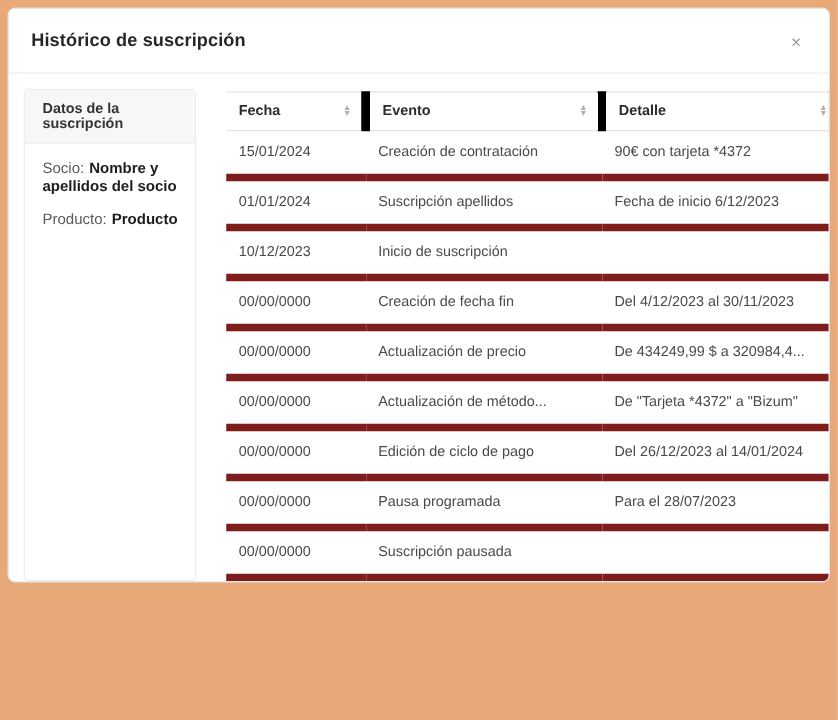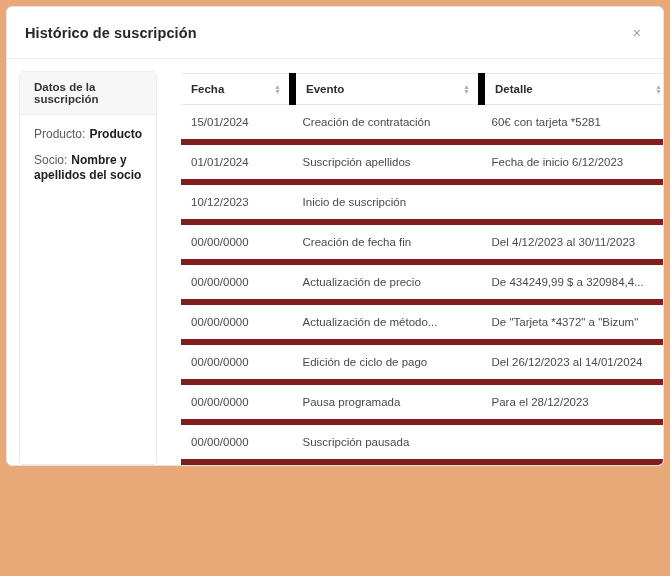--- a/index.html
+++ b/index.html
@@ -146,24 +146,24 @@
       <span class="modal-title">Histórico de suscripción</span>
       <button class="close-btn">×</button>
     </div>
 
     <div class="modal-body">
 
       <div class="info-card">
         <div class="info-card-header">Datos de la suscripción</div>
         <div class="info-card-body">
           <div class="info-row">
-            <span class="label">Producto:</span><span class="value">Producto</span>
+            <span class="label">Socio:</span><span class="value">Nombre  y apellidos del socio</span>
           </div>
           <div class="info-row">
-            <span class="label">Socio:</span><span class="value">Nombre  y apellidos del socio</span>
+            <span class="label">Producto:</span><span class="value">Producto</span>
           </div>
         </div>
       </div>
 
       <table class="history">
         <thead>
           <tr>
             <th class="col-fecha col-sep">
               <span>Fecha</span>
               <span class="sort-icon">
@@ -187,21 +187,21 @@
                   <span>▲</span>
                   <span>▼</span>
                 </span>
             </th>
           </tr>
         </thead>
         <tbody>
           <tr>
             <td>15/01/2024</td>
             <td>Creación de contratación</td>
-            <td>60€ con tarjeta *5281</td>
+            <td>90€ con tarjeta *4372</td>
             <td>Socio</td>
           </tr>
           <tr>
             <td>01/01/2024</td>
             <td>Suscripción apellidos</td>
             <td>Fecha de inicio 6/12/2023</td>
             <td>Socio</td>
           </tr>
           <tr>
             <td>10/12/2023</td>
@@ -229,21 +229,21 @@
           </tr>
           <tr>
             <td>00/00/0000</td>
             <td>Edición de ciclo de pago</td>
             <td>Del 26/12/2023 al 14/01/2024</td>
             <td>Empleado (Jose Manuel Bretones Hern...</td>
           </tr>
           <tr>
             <td>00/00/0000</td>
             <td>Pausa programada</td>
-            <td>Para el 28/12/2023</td>
+            <td>Para el 28/07/2023</td>
             <td>Empleado (Juanma Montero Doblas)</td>
           </tr>
           <tr>
             <td>00/00/0000</td>
             <td>Suscripción pausada</td>
             <td></td>
             <td>Empleado (Jose Manuel Bretones Hern...</td>
           </tr>
           <tr>
             <td>00/00/0000</td>

